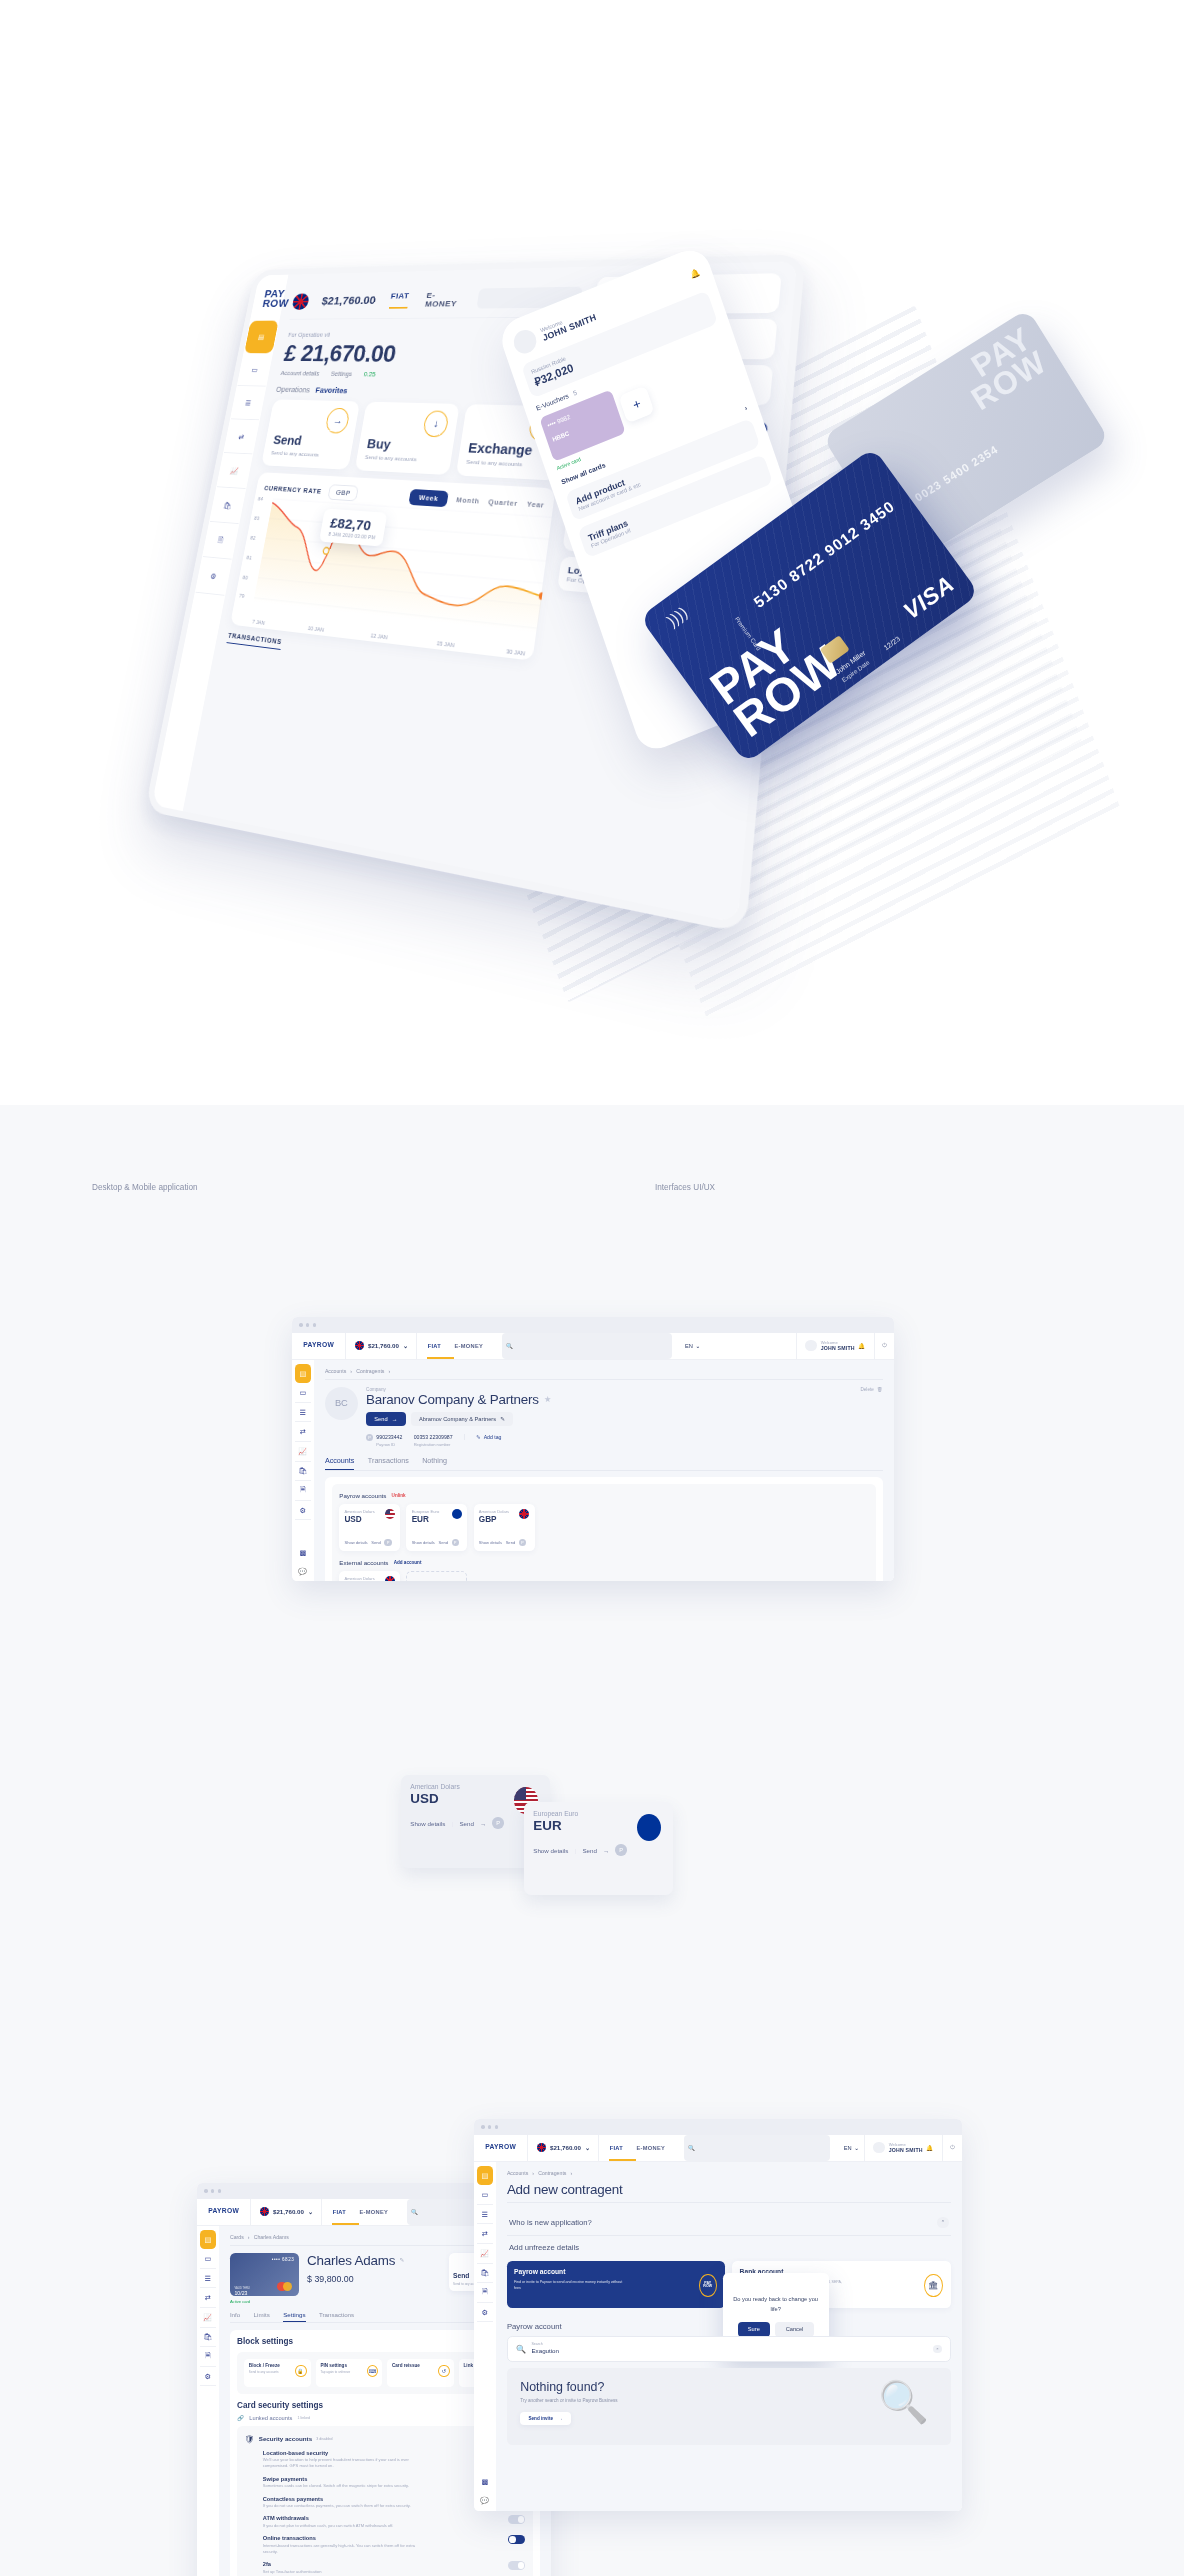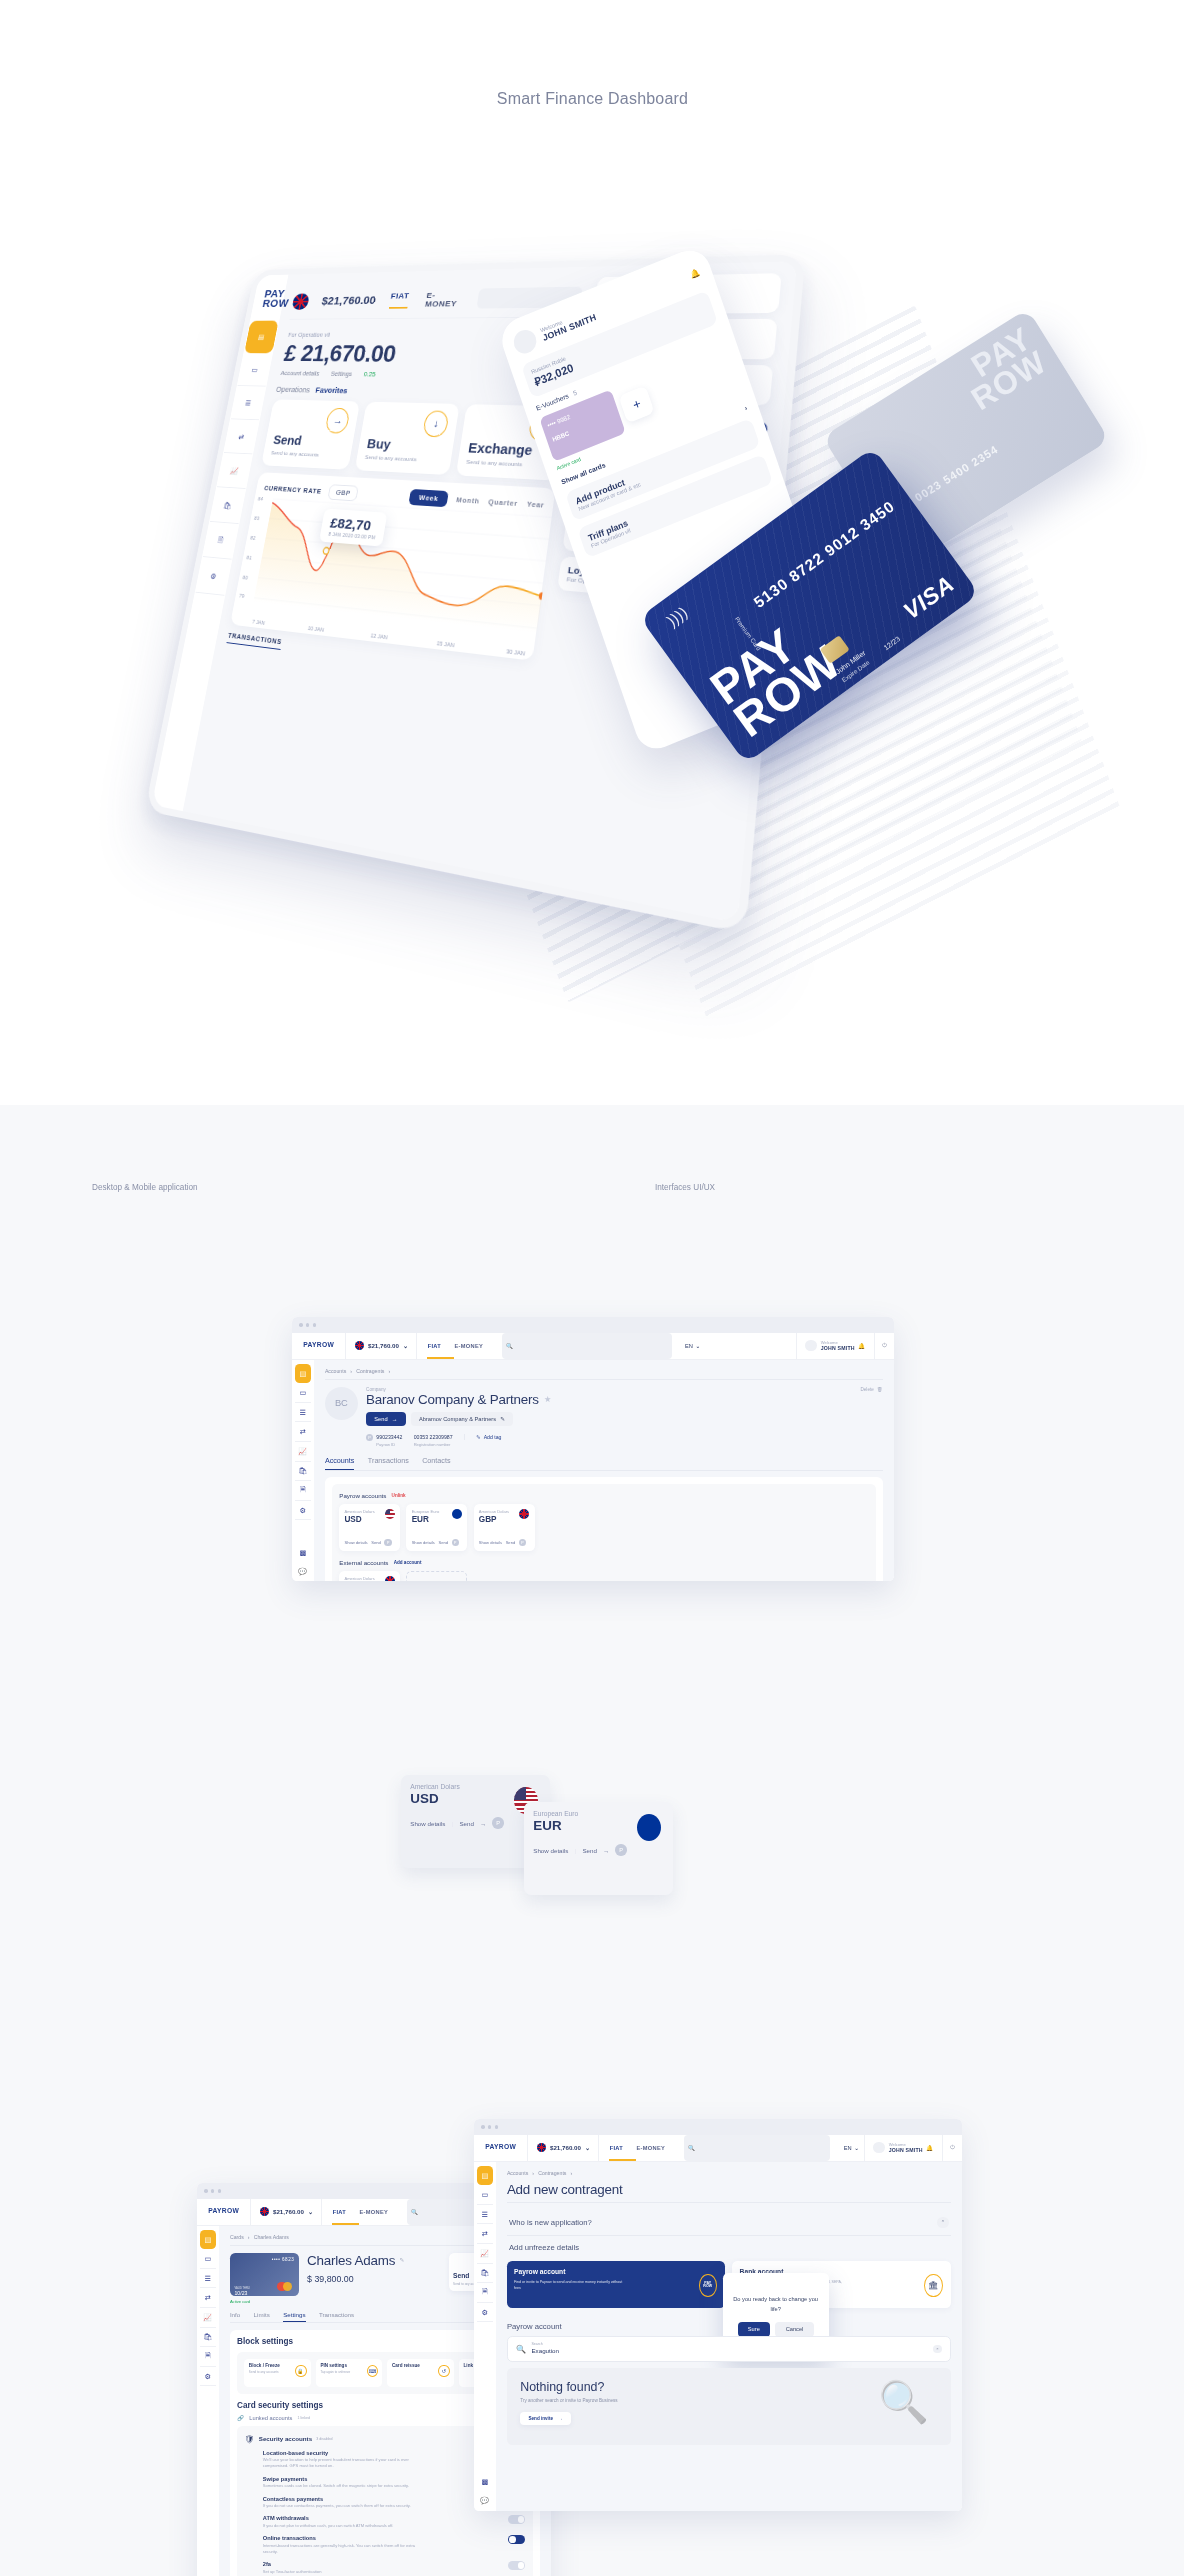--- a/index.html
+++ b/index.html
@@ -156,21 +156,20 @@
   .tg::after{content:"";position:absolute;top:1px;width:6.7px;height:6.7px;border-radius:50%;background:#fff;right:1px;}
   .tg.on::after{right:auto;left:1px;}
   .mring{width:15.5px;height:17.5px;border:0.8px solid #f6b322;border-radius:50%;display:flex;align-items:center;justify-content:center;color:#1e3a8a;font-size:6.7px;}
 </style>
 </head>
 <body>
 
 <div class="page">
 
   <section class="sec-hero">
-    <div class="hero-title">Smart Finance Dashboard</div>
 
     <div class="hero-stage">
       <div class="stripes"></div>
       <div class="stripes s2"></div>
 
       <div class="tablet">
         <div class="tab-inner">
           <div class="tab-rail">
             <div class="logo">
               <div>PAY</div>
@@ -497,21 +496,21 @@
             </div>
             <div style="font-size:4.6px;color:#a3aabf;display:flex;gap:3.1px;align-items:center">
               <span>Delete</span>
                 <span>🗑</span>
             </div>
           </div>
 
           <div class="tabs2" style="margin-top:9.3px">
             <span class="on">Accounts</span>
             <span>Transactions</span>
-            <span>Contacts</span>
+            <span>Nothing</span>
           </div>
           <div class="hr" style="margin-top:0"></div>
 
           <div class="panel">
             <div class="panel-in">
               <div style="display:flex;gap:5.2px;align-items:center;font-size:6.2px">
                 <span>Payrow accounts</span>
                 <span style="color:#e0474c;font-size:4.6px;font-weight:700">Unlink</span>
               </div>
               <div style="display:flex;gap:6.2px;margin-top:5.2px">

